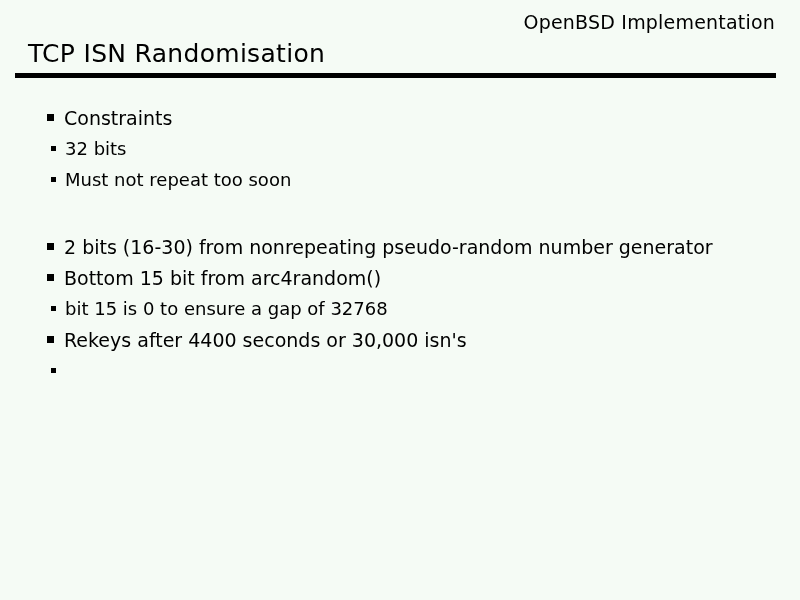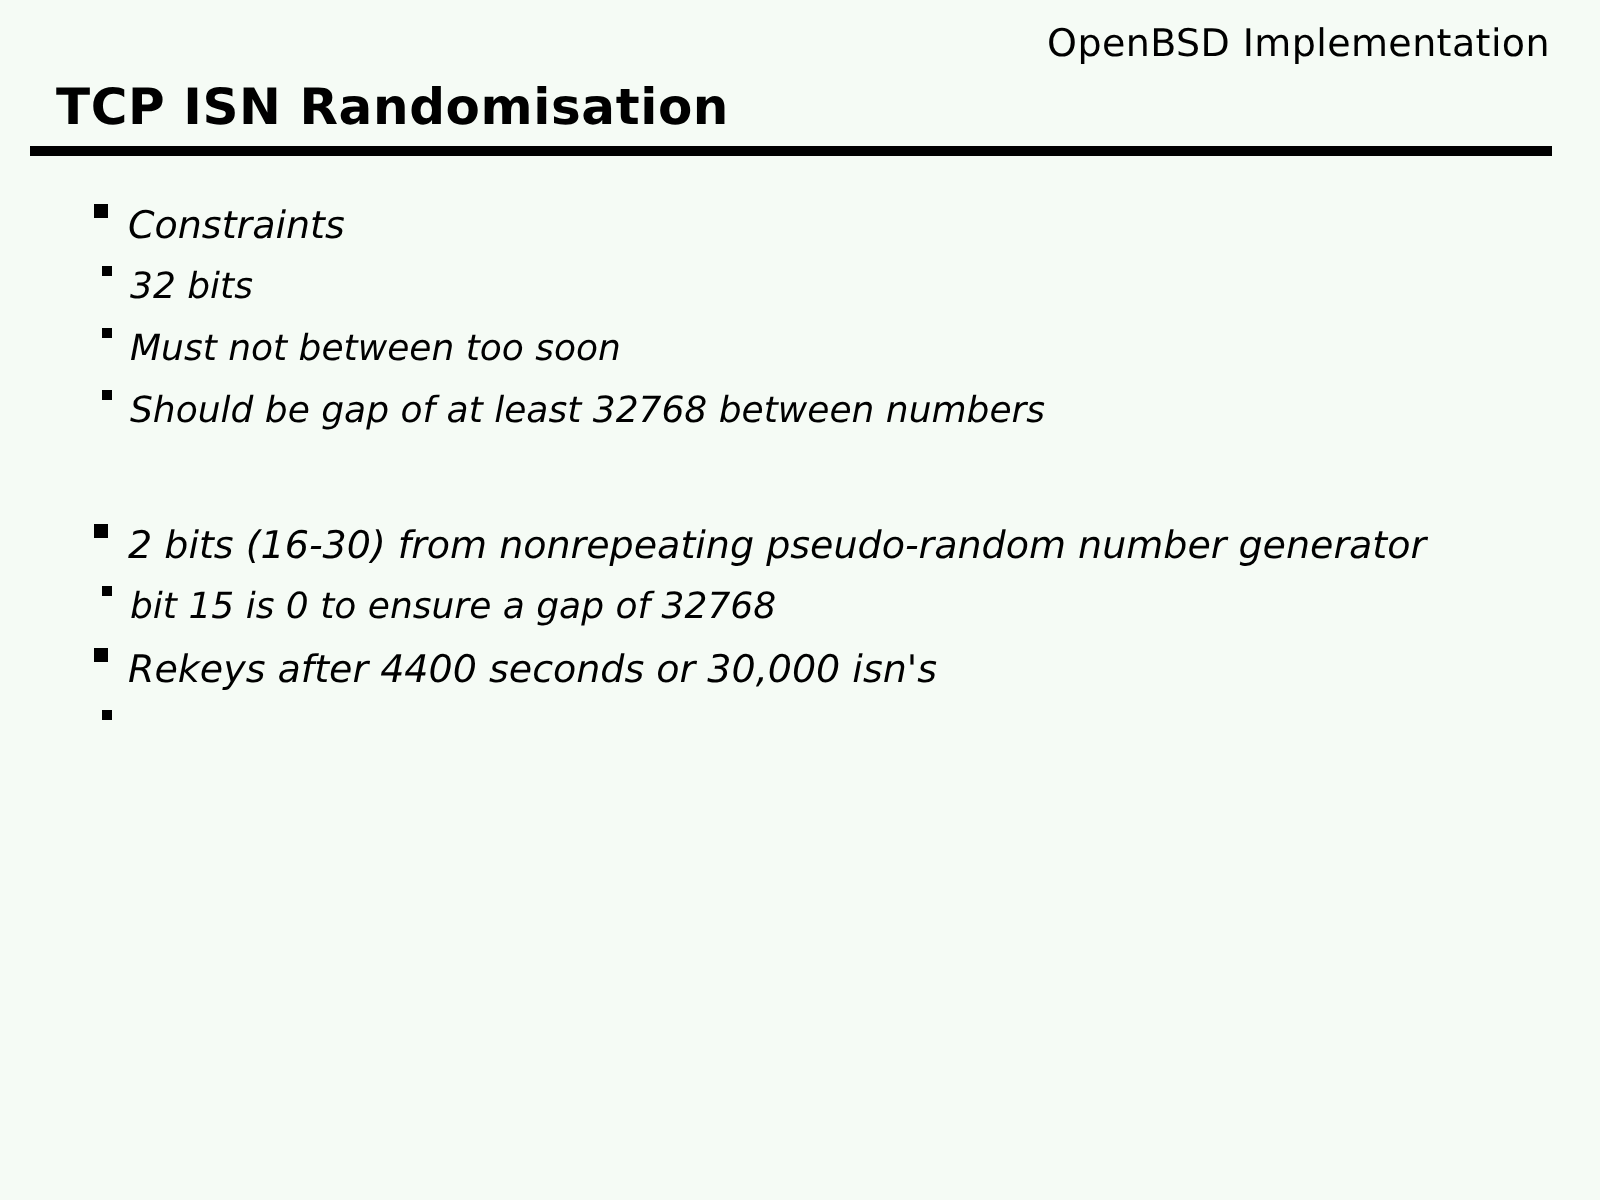--- a/index.html
+++ b/index.html
@@ -22,43 +22,43 @@
     right: 25px;
     font-size: 19px;
     letter-spacing: 0.2px;
     white-space: nowrap;
   }
   .title {
     position: absolute;
     top: 39px;
     left: 28px;
     font-size: 25px;
-    font-weight: bold;
+    font-weight: normal;
     letter-spacing: 0.3px;
     white-space: nowrap;
   }
   .divider {
     position: absolute;
     top: 73px;
     left: 15px;
     width: 761px;
     height: 5px;
     background: var(--divider, #000000);
   }
   .content {
     position: absolute;
     top: 102px;
     left: 0;
     width: 800px;
   }
   .bullet-item {
     display: flex;
+    align-items: center;
     height: 31px;
     white-space: nowrap;
-    font-style: italic;
   }
   .bullet-item .marker {
     flex: 0 0 auto;
     background: var(--text, #000000);
   }
   .level-1 { padding-left: 47px; font-size: 19px; }
   .level-1 .marker { width: 7px; height: 7px; margin-right: 10px; }
   .level-2 { padding-left: 51px; font-size: 18px; }
   .level-2 .marker { width: 5px; height: 5px; margin-right: 9px; }
   .section-spacer { height: 36px; }
@@ -81,35 +81,35 @@
       <span>Constraints</span>
     </div>
 
     <div class="bullet-item level-2">
       <span class="marker"></span>
       <span>32 bits</span>
     </div>
 
     <div class="bullet-item level-2">
       <span class="marker"></span>
-      <span>Must not between too soon</span>
+      <span>Must not repeat too soon</span>
     </div>
 
-    <div class="bullet-item level-2">
-      <span class="marker"></span>
-      <span>Should be gap of at least 32768 between numbers</span>
-    </div>
 
     <div class="section-spacer"></div>
 
     <div class="bullet-item level-1">
       <span class="marker"></span>
       <span>2 bits (16-30) from nonrepeating pseudo-random number generator</span>
     </div>
 
+    <div class="bullet-item level-1">
+      <span class="marker"></span>
+      <span>Bottom 15 bit from arc4random()</span>
+    </div>
 
     <div class="bullet-item level-2">
       <span class="marker"></span>
       <span>bit 15 is 0 to ensure a gap of 32768</span>
     </div>
 
     <div class="bullet-item level-1">
       <span class="marker"></span>
       <span>Rekeys after 4400 seconds or 30,000 isn's</span>
     </div>

